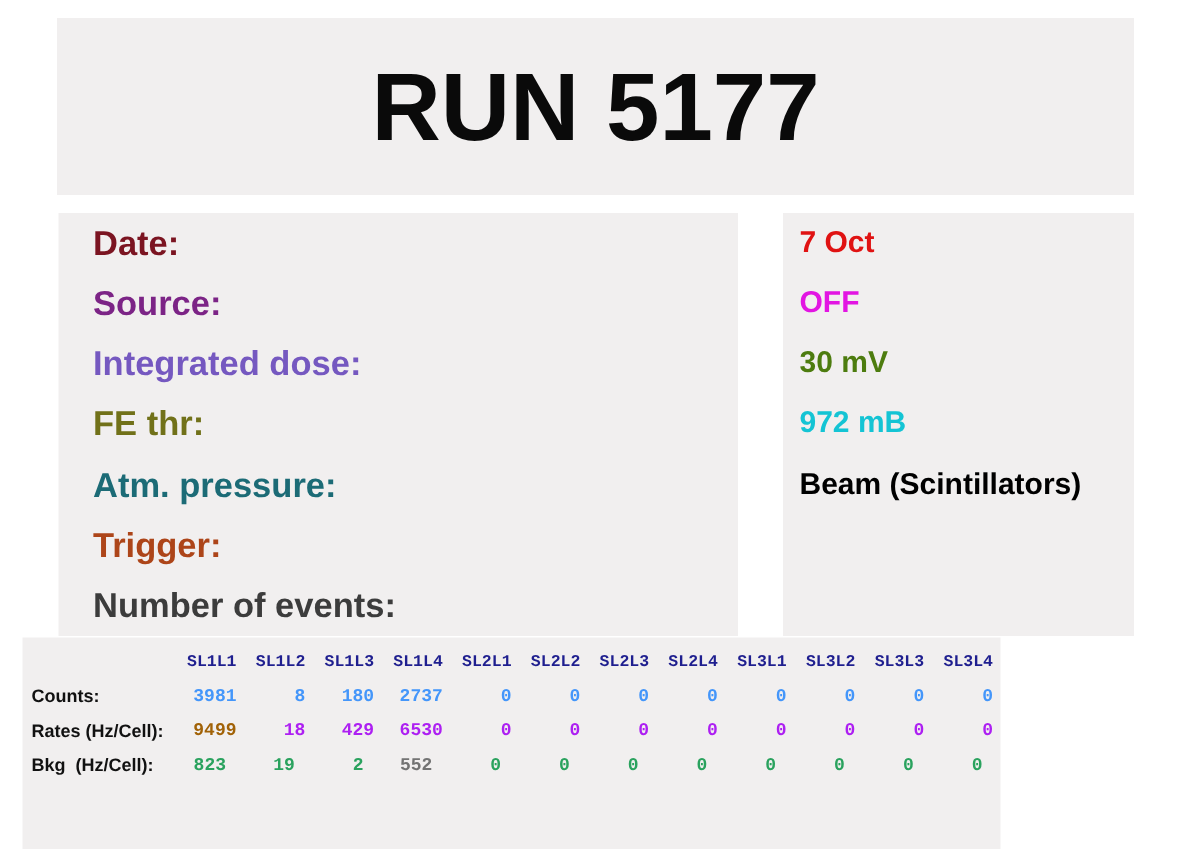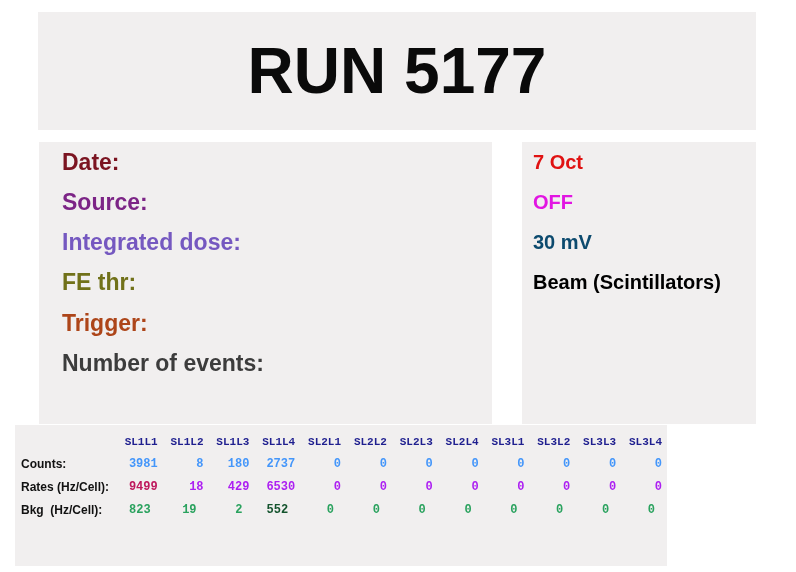--- a/index.html
+++ b/index.html
@@ -54,35 +54,41 @@
     <div class="info-row">
       <span class="info-label" style="color: rgb(124, 36, 134);">Source:</span>
     </div>
     <div class="info-row">
       <span class="info-label" style="color: rgb(117, 88, 192);">Integrated dose:</span>
     </div>
     <div class="info-row">
       <span class="info-label" style="color: rgb(113, 113, 25);">FE thr:</span>
     </div>
     <div class="info-row">
+      <span class="info-label" style="color: rgb(28, 107, 118);">Atm. pressure:</span>
+    </div>
+    <div class="info-row">
       <span class="info-label" style="color: rgb(173, 69, 25);">Trigger:</span>
     </div>
     <div class="info-row">
       <span class="info-label" style="color: rgb(60, 60, 60);">Number of events:</span>
     </div>
   </div>
 <div class="panel info-values">
     <div class="info-row">
       <span class="info-value" style="color: rgb(224, 18, 18);">7 Oct</span>
     </div>
     <div class="info-row">
       <span class="info-value" style="color: rgb(226, 21, 226);">OFF</span>
     </div>
     <div class="info-row">
-      <span class="info-value" style="color: #0c4a6e;">30 mV</span>
+      <span class="info-value" style="color: #4d7c0f;">30 mV</span>
+    </div>
+    <div class="info-row">
+      <span class="info-value" style="color: rgb(20, 196, 212);">972 mB</span>
     </div>
     <div class="info-row">
       <span class="info-value" style="color: #000000;">Beam (Scintillators)</span>
     </div>
   </div>
 
 <div class="panel table-box">
   <table>
     <colgroup id="cols">
         <col style="width: 103px;">
@@ -127,39 +133,39 @@
           <td class="num" style="color: rgb(68, 150, 250);">0</td>
           <td class="num" style="color: rgb(68, 150, 250);">0</td>
           <td class="num" style="color: rgb(68, 150, 250);">0</td>
           <td class="num" style="color: rgb(68, 150, 250);">0</td>
           <td class="num" style="color: rgb(68, 150, 250);">0</td>
           <td class="num" style="color: rgb(68, 150, 250);">0</td>
           <td class="num" style="color: rgb(68, 150, 250);">0</td>
         </tr>
         <tr class="row-rates">
           <td class="rowlabel">Rates (Hz/Cell):</td>
-          <td class="num" style="color: #be185d; margin-top: 27px;">9499</td>
+          <td class="num" style="color: #a16207; margin-top: 27px;">9499</td>
           <td class="num" style="color: rgb(173, 31, 242);">18</td>
           <td class="num" style="color: rgb(173, 31, 242);">429</td>
           <td class="num" style="color: rgb(173, 31, 242);">6530</td>
           <td class="num" style="color: rgb(173, 31, 242);">0</td>
           <td class="num" style="color: rgb(173, 31, 242);">0</td>
           <td class="num" style="color: rgb(173, 31, 242);">0</td>
           <td class="num" style="color: rgb(173, 31, 242);">0</td>
           <td class="num" style="color: rgb(173, 31, 242);">0</td>
           <td class="num" style="color: rgb(173, 31, 242);">0</td>
           <td class="num" style="color: rgb(173, 31, 242);">0</td>
           <td class="num" style="color: rgb(173, 31, 242);">0</td>
         </tr>
         <tr class="row-bkg">
           <td class="rowlabel">Bkg  (Hz/Cell):</td>
           <td class="num" style="color: rgb(42, 162, 94);">823</td>
           <td class="num" style="color: rgb(42, 162, 94);">19</td>
           <td class="num" style="color: rgb(42, 162, 94);">2</td>
-          <td class="num" style="color: #14532d;">552</td>
+          <td class="num" style="color: #737373;">552</td>
           <td class="num" style="color: rgb(42, 162, 94);">0</td>
           <td class="num" style="color: rgb(42, 162, 94);">0</td>
           <td class="num" style="color: rgb(42, 162, 94);">0</td>
           <td class="num" style="color: rgb(42, 162, 94);">0</td>
           <td class="num" style="color: rgb(42, 162, 94);">0</td>
           <td class="num" style="color: rgb(42, 162, 94);">0</td>
           <td class="num" style="color: rgb(42, 162, 94);">0</td>
           <td class="num" style="color: rgb(42, 162, 94);">0</td>
         </tr>
       </tbody>

